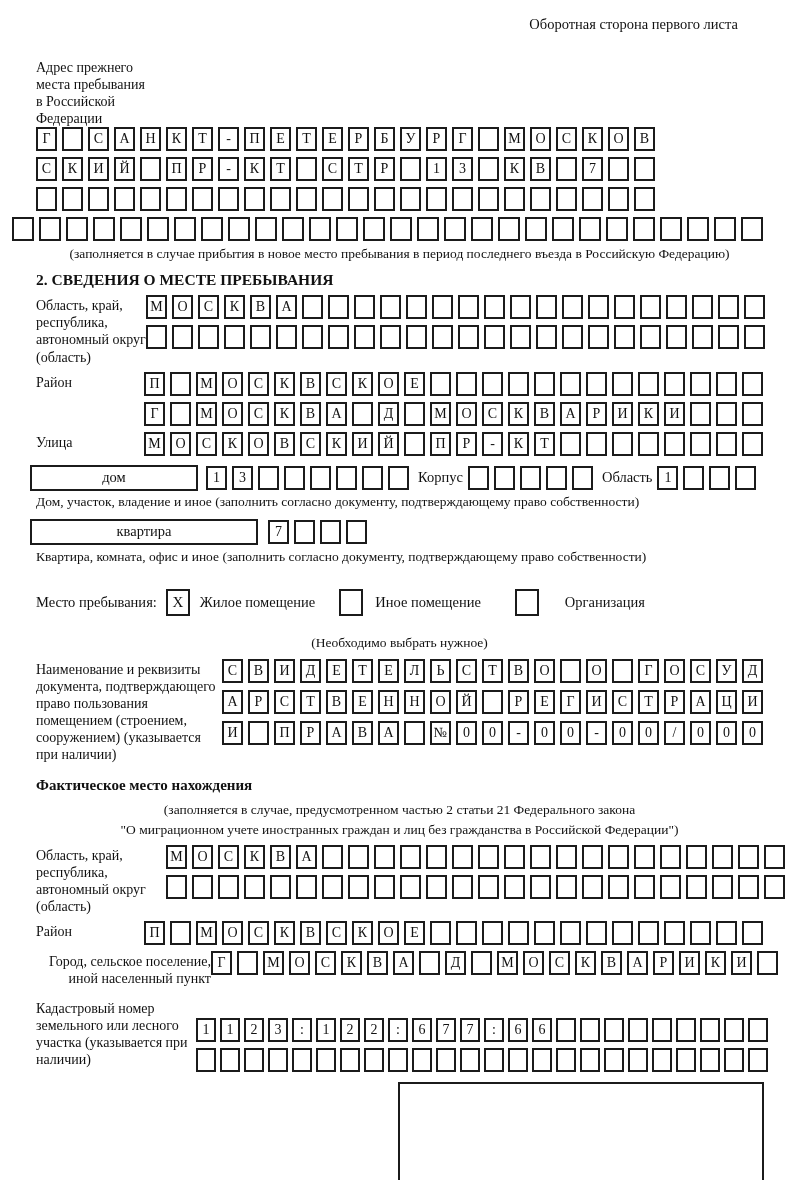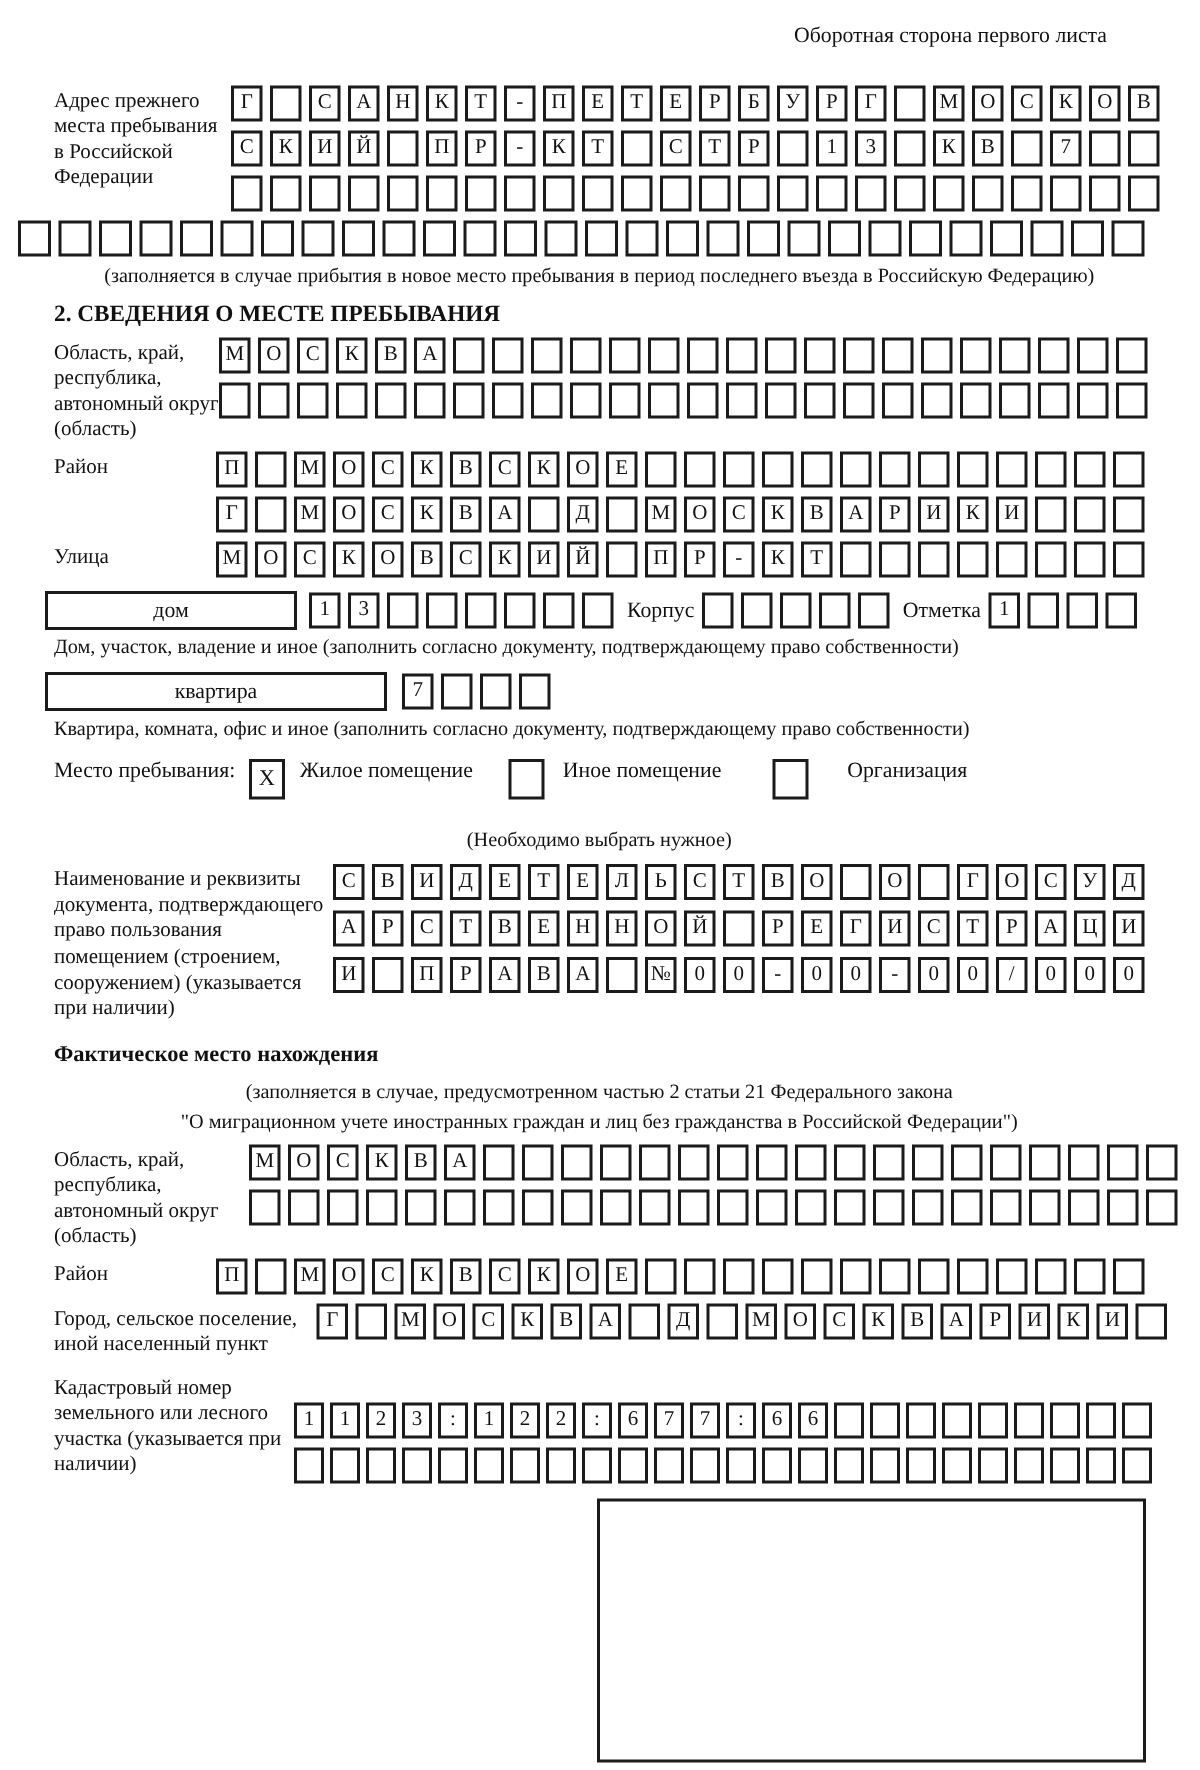--- a/index.html
+++ b/index.html
@@ -26,42 +26,42 @@
   .cells-cad .cell { width:20px; }
 
   .rowstack { display:flex; flex-direction:column; gap:6px; }
 
   .field { display:flex; align-items:flex-start; margin-top:6px; }
   .f-label { font-size:14px; line-height:1.22; padding-top:2px; }
   .f-grow { flex:1 1 auto; }
   .w118 { width:118px; flex:none; }
   .w110 { width:110px; flex:none; }
   .w130 { width:130px; flex:none; }
-  .w170 { width:175px; flex:none; }
+  .w170 { width:175px; flex:none;text-align:right; }
   .w160 { width:160px; flex:none; }
   .w185 { width:185px; flex:none; }
   .spacer { flex:1 1 auto; }
 
   .caption { text-align:center; font-size:13.5px; margin-top:5px; }
   .sec-title { text-align:left; font-weight:bold; font-size:15.5px; margin-top:9px; }
 
   .row-full { margin-left:-31px; margin-top:6px; }
 
   
   .hrow { display:flex; align-items:center; margin-top:9px; }
   .wide-box {
     border:2px solid #1b1b1b; height:26px; display:flex;
     align-items:center; justify-content:center; font-size:14.5px;
   }
   .box-dom { width:168px; }
   .box-kv { width:228px; }
   .inline-lbl { font-size:14.5px; padding:0 5px 0 9px; }
 
   
-  .res-row { display:flex; align-items:flex-start; margin-top:12px; }
+  .res-row { display:flex; align-items:center; margin-top:24px; }
   .chk {
     width:24px; height:27px; border:2px solid #1b1b1b; background:#fff;
     display:flex; align-items:center; justify-content:center;
     font-size:15px; flex:none;
   }
   .res-lbl { font-size:14.5px; }
 
   .fact-note { text-align:center; font-size:13.5px; margin-top:4px; }
 
   .stamp-box {
@@ -73,21 +73,21 @@
     text-align:center; font-size:14px; line-height:1.35;
   }
 </style>
 </head>
 <body>
 
 <div class="page">
 
   <div class="hdr-note">Оборотная сторона первого листа</div>
 
-  <div class="field" style="margin-top:24px;">
+  <div class="field" style="margin-top:24px;flex-direction:column;">
     <div class="f-label w118">Адрес прежнего места пребывания в Российской Федерации</div>
     <div class="spacer"></div>
     <div class="rowstack">
       <div class="cells">
           <span class="cell">Г</span>
           <span class="cell"></span>
           <span class="cell">С</span>
           <span class="cell">А</span>
           <span class="cell">Н</span>
           <span class="cell">К</span>
@@ -361,21 +361,21 @@
         <span class="cell"></span>
       </div>
     <div class="inline-lbl">Корпус</div>
     <div class="cells">
         <span class="cell"></span>
         <span class="cell"></span>
         <span class="cell"></span>
         <span class="cell"></span>
         <span class="cell"></span>
       </div>
-    <div class="inline-lbl">Отметка</div>
+    <div class="inline-lbl">Область</div>
     <div class="cells">
         <span class="cell">1</span>
         <span class="cell"></span>
         <span class="cell"></span>
         <span class="cell"></span>
       </div>
   </div>
   <div class="caption" style="text-align:left; margin-top:3px;">Дом, участок, владение и иное (заполнить согласно документу, подтверждающему право собственности)</div>
 
   <div class="hrow" style="margin-left:-6px;">

